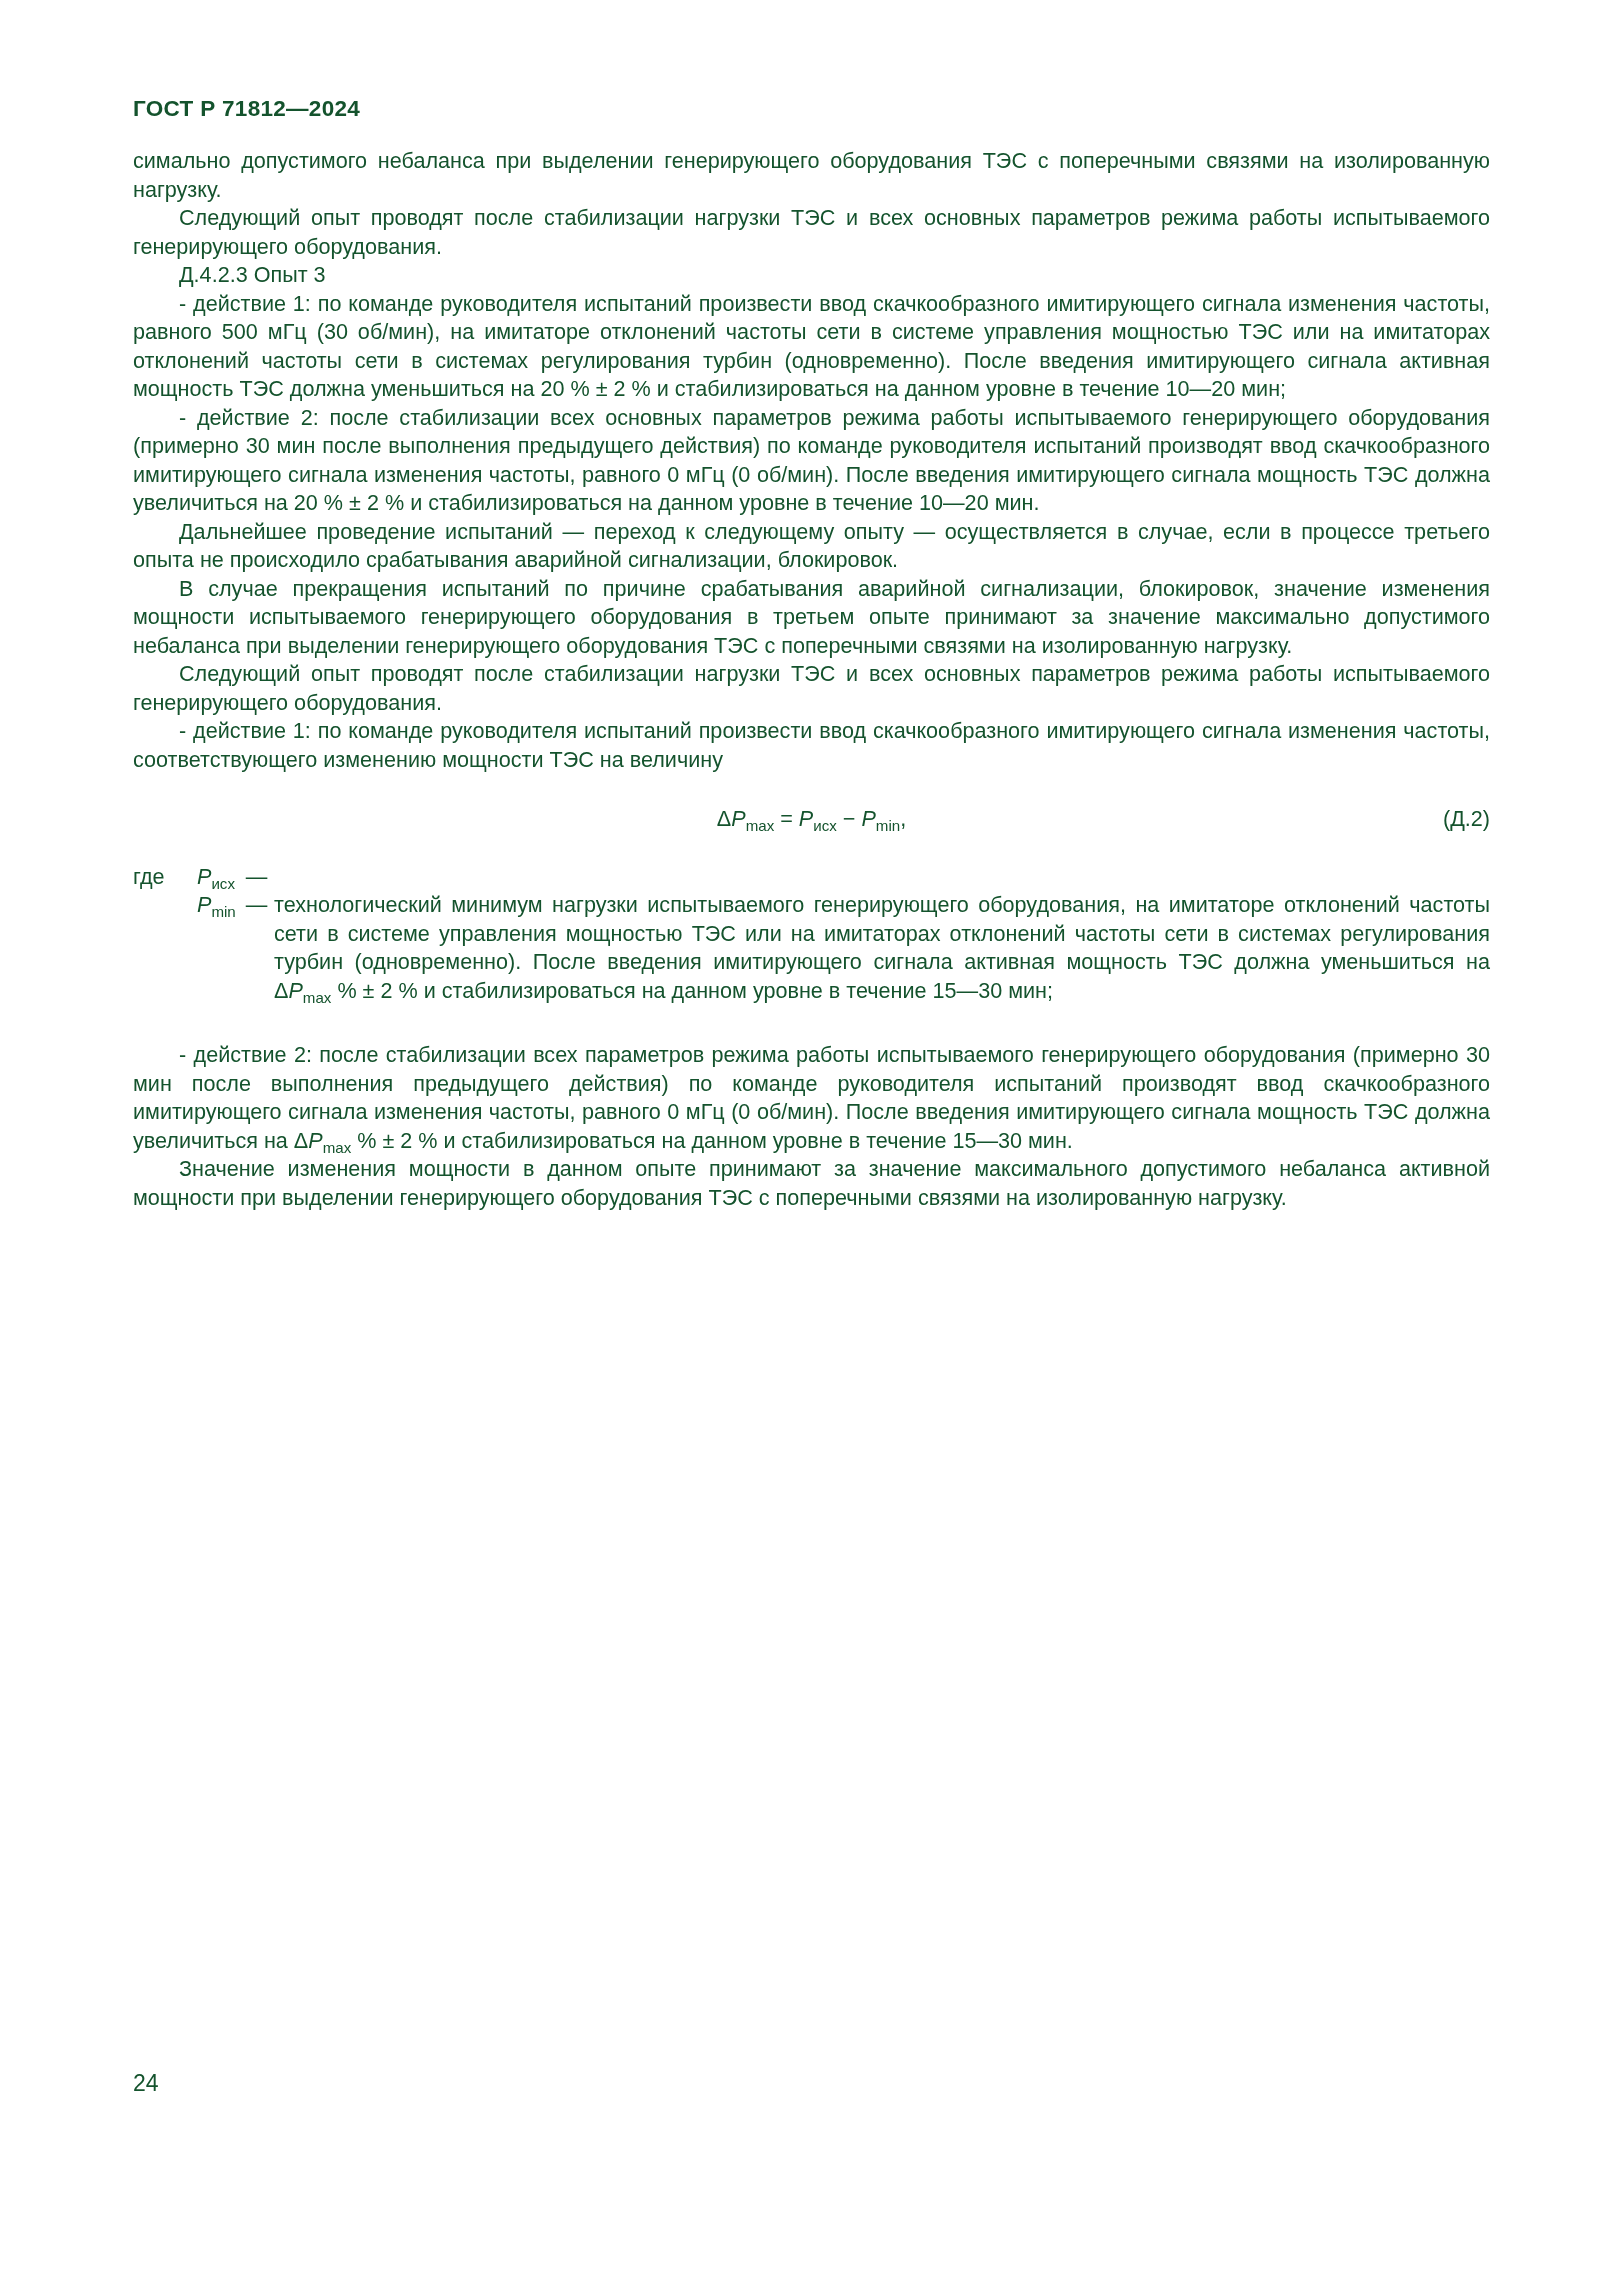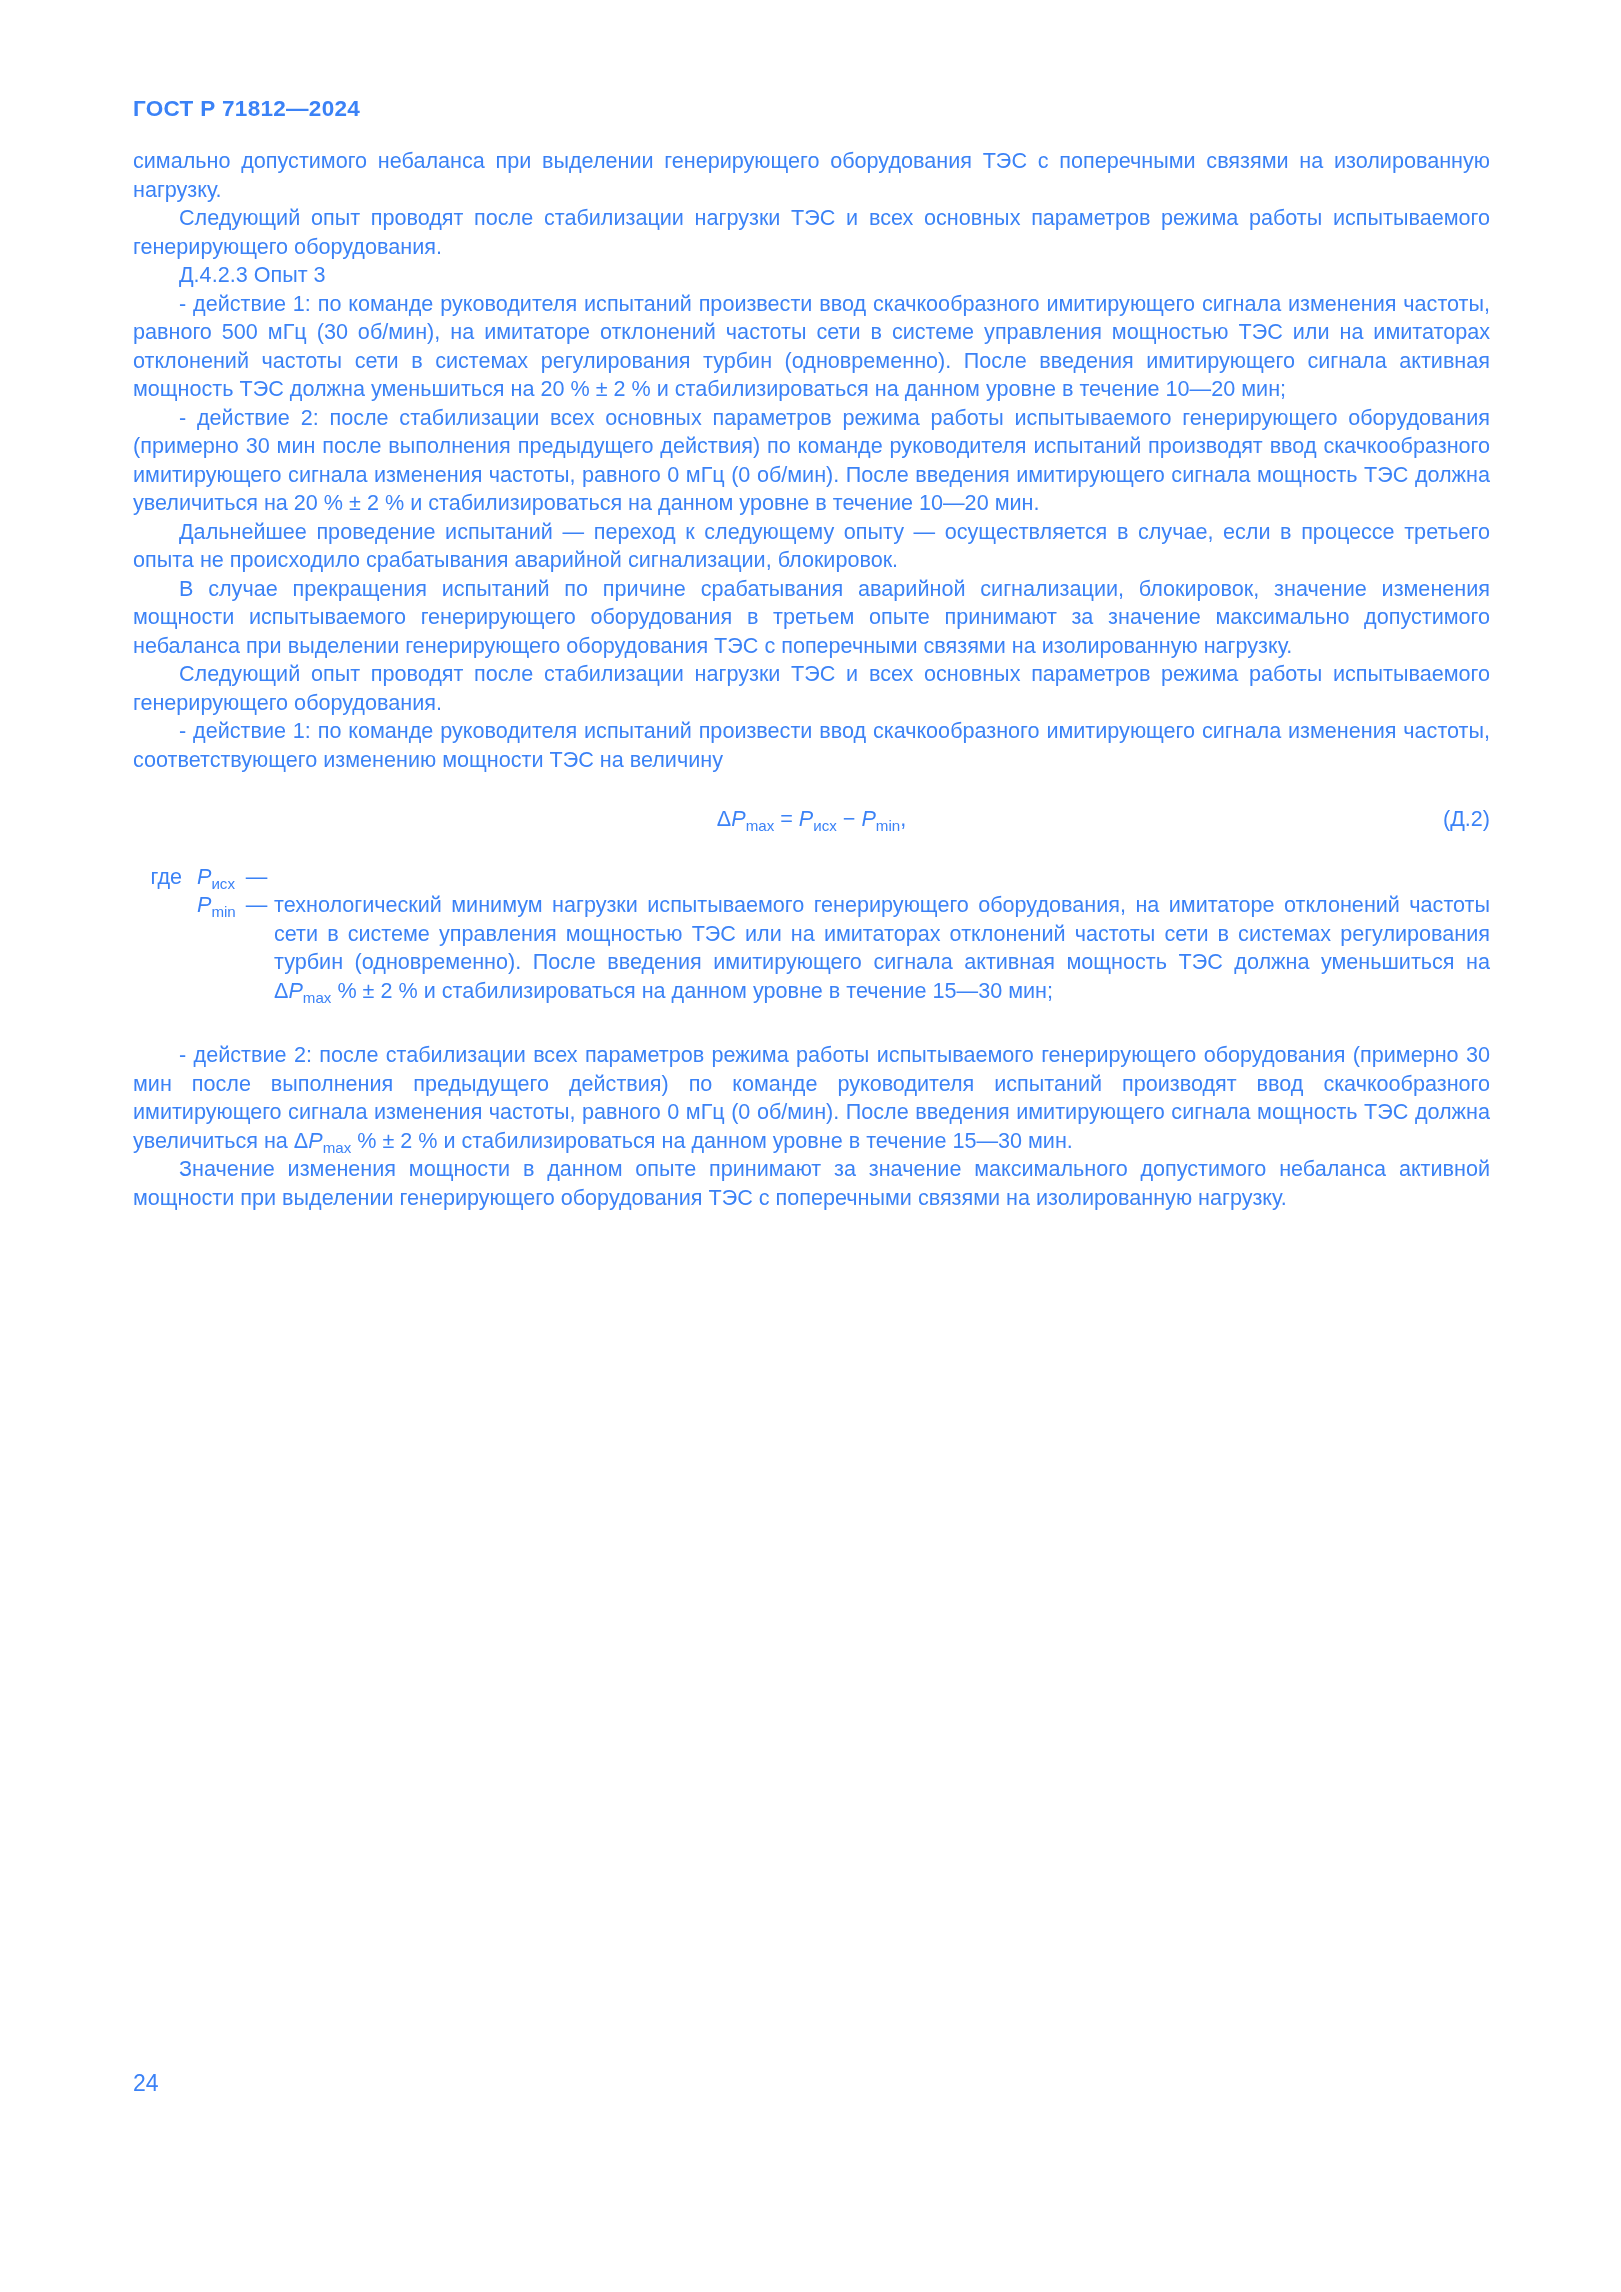--- a/index.html
+++ b/index.html
@@ -7,21 +7,21 @@
   html, body { margin: 0; padding: 0; }
   body {
     width: 1621px; height: 2293px;
     background: #e8e8e8;
     font-family: "Liberation Sans", "DejaVu Sans", sans-serif;
   }
   .page {
     position: relative;
     width: 1621px; height: 2293px;
     background: #ffffff;
-    color: #3b82f6;
+    color: #14532d;
     overflow: hidden;
   }
   .doc-header {
     position: absolute;
     left: 133px; top: 96px;
     font-size: 22.5px;
     font-weight: 700;
     letter-spacing: 0.3px;
   }
   .content {
@@ -46,21 +46,21 @@
   .formula-label {
     position: absolute;
     right: 0; top: 0; text-align: right;
   }
   .where-block { margin: 0; }
   .where-row {
     display: grid;
     grid-template-columns: 49px 57px 35px 1fr;
     align-items: start;
   }
-  .where-word { text-align: right; }
+  .where-word { text-align: left; }
   .where-term { text-align: left; white-space: nowrap; margin-left: 15px; }
   .where-dash { text-align: center; }
   .where-def { text-align: justify; }
   .page-number {
     position: absolute;
     left: 133px; top: 2070px;
     font-size: 23px;
   }
 </style>
 </head>

